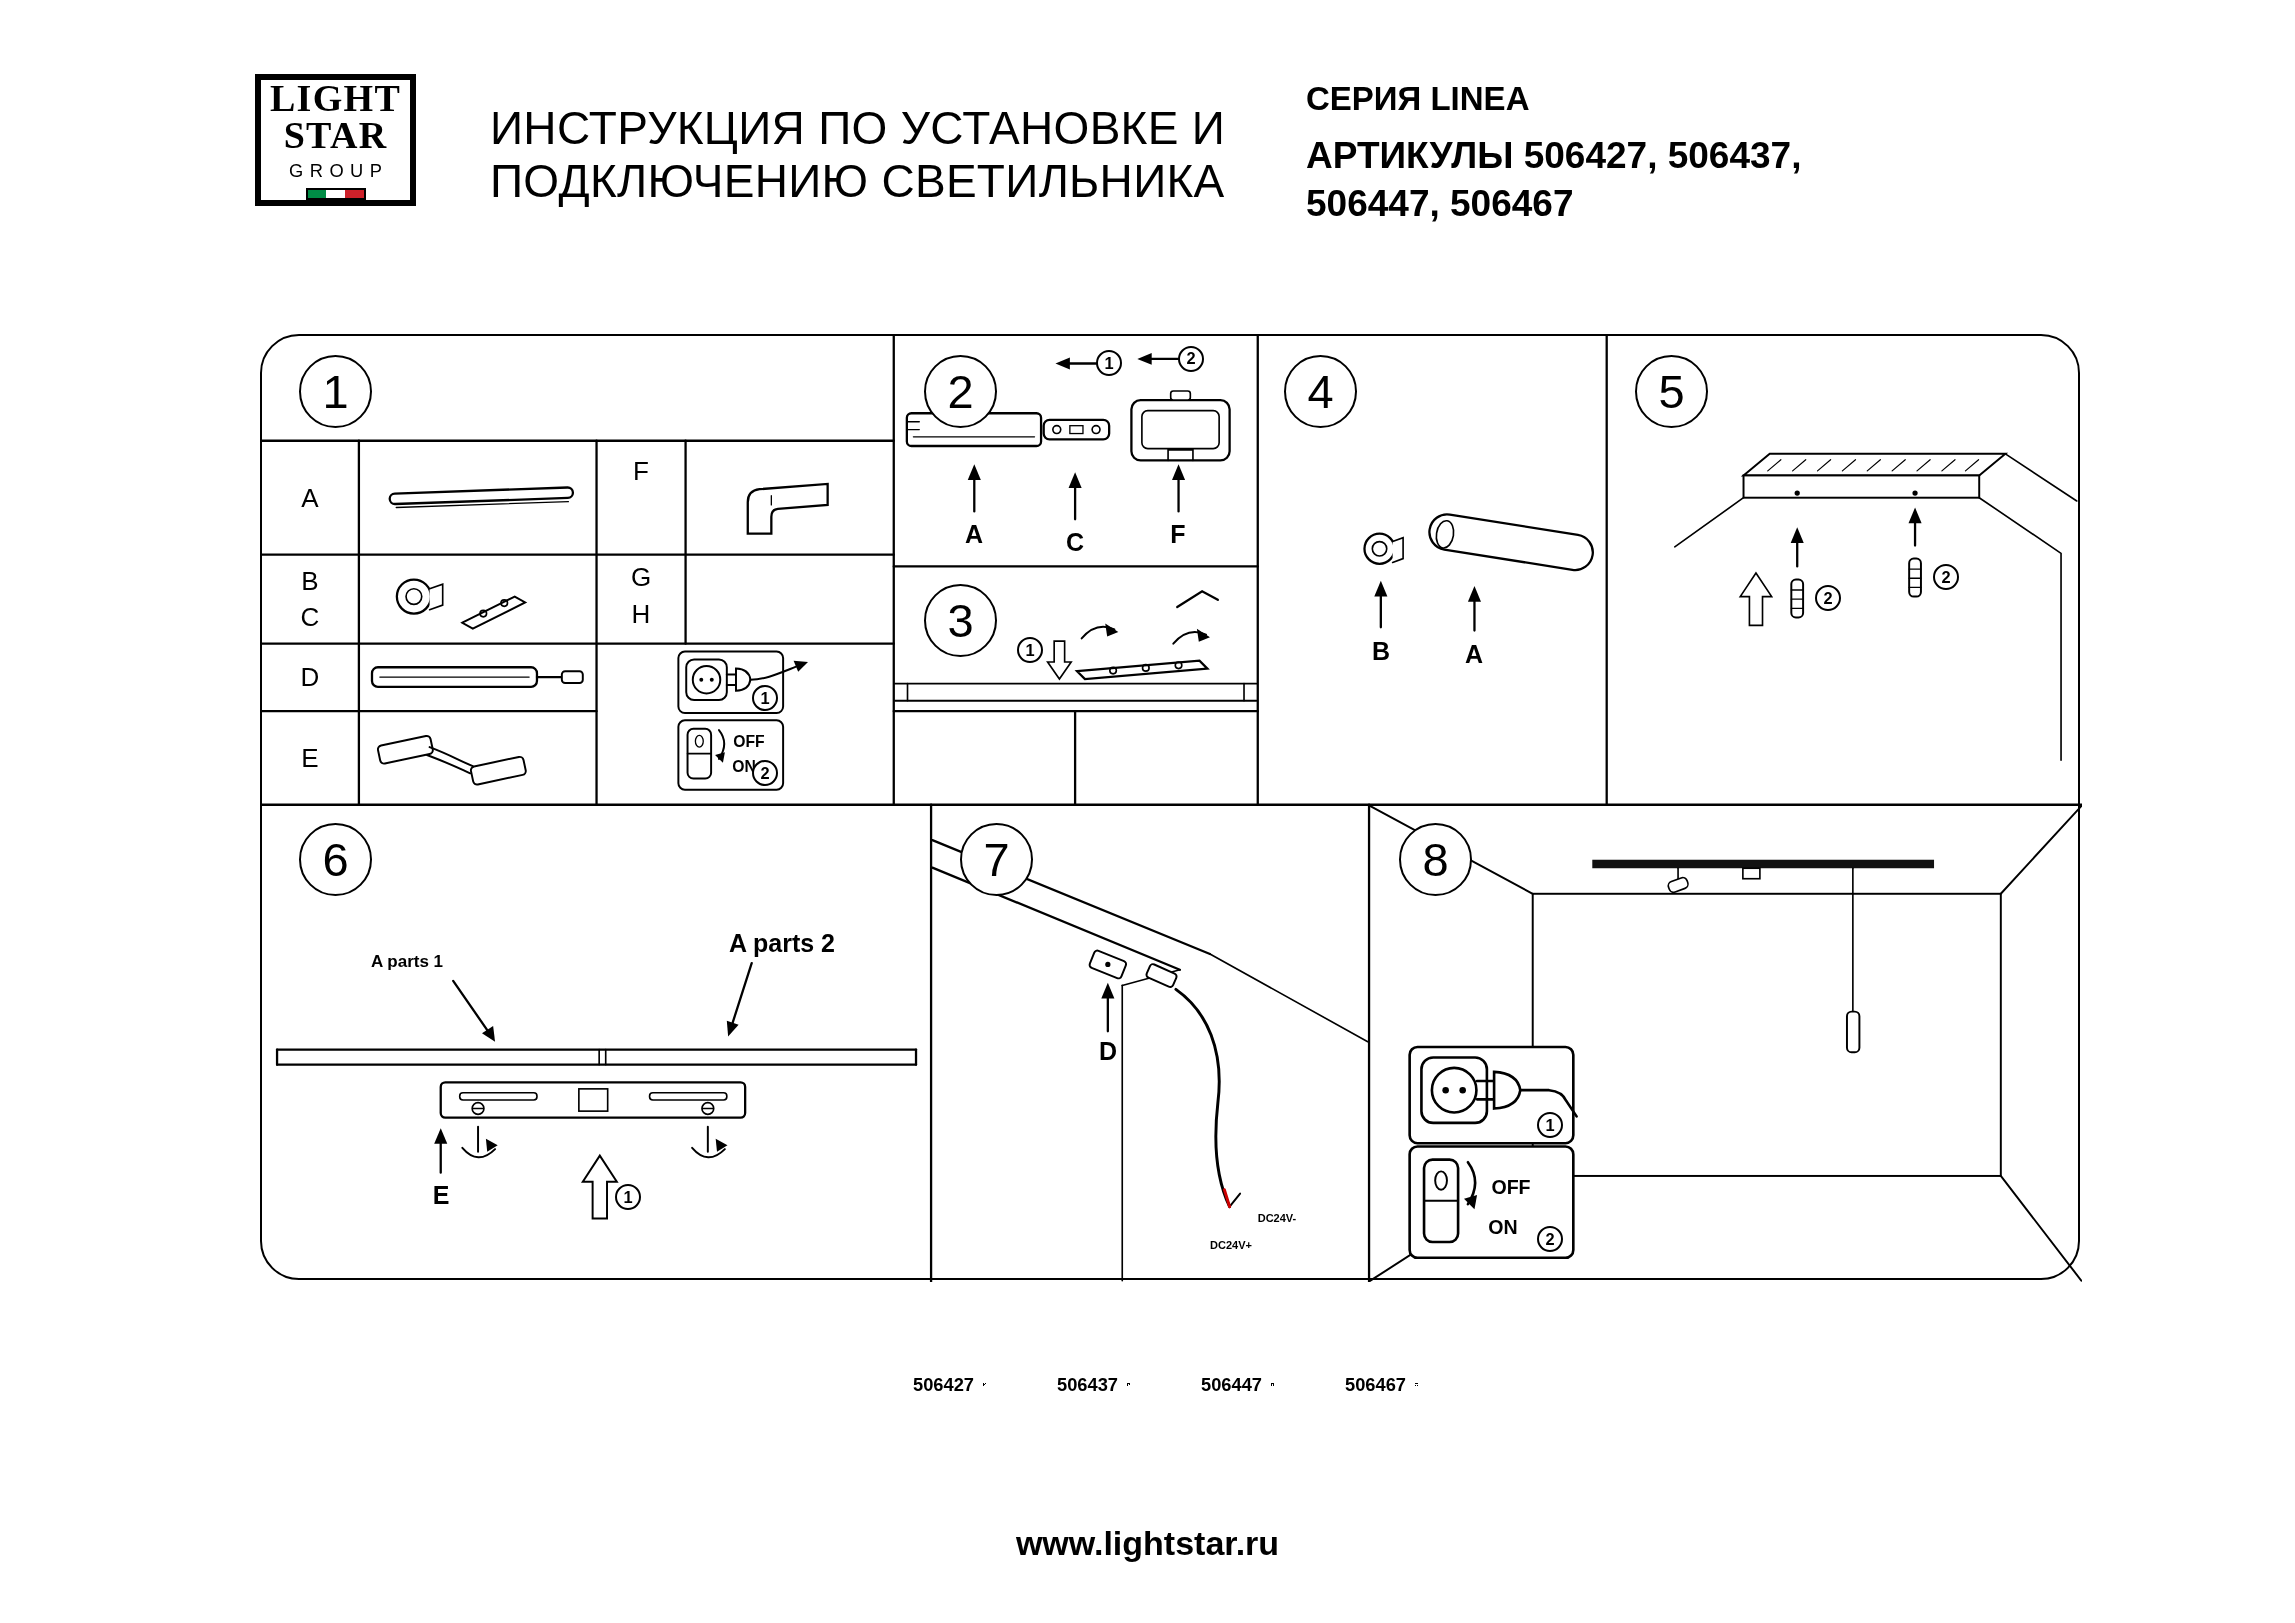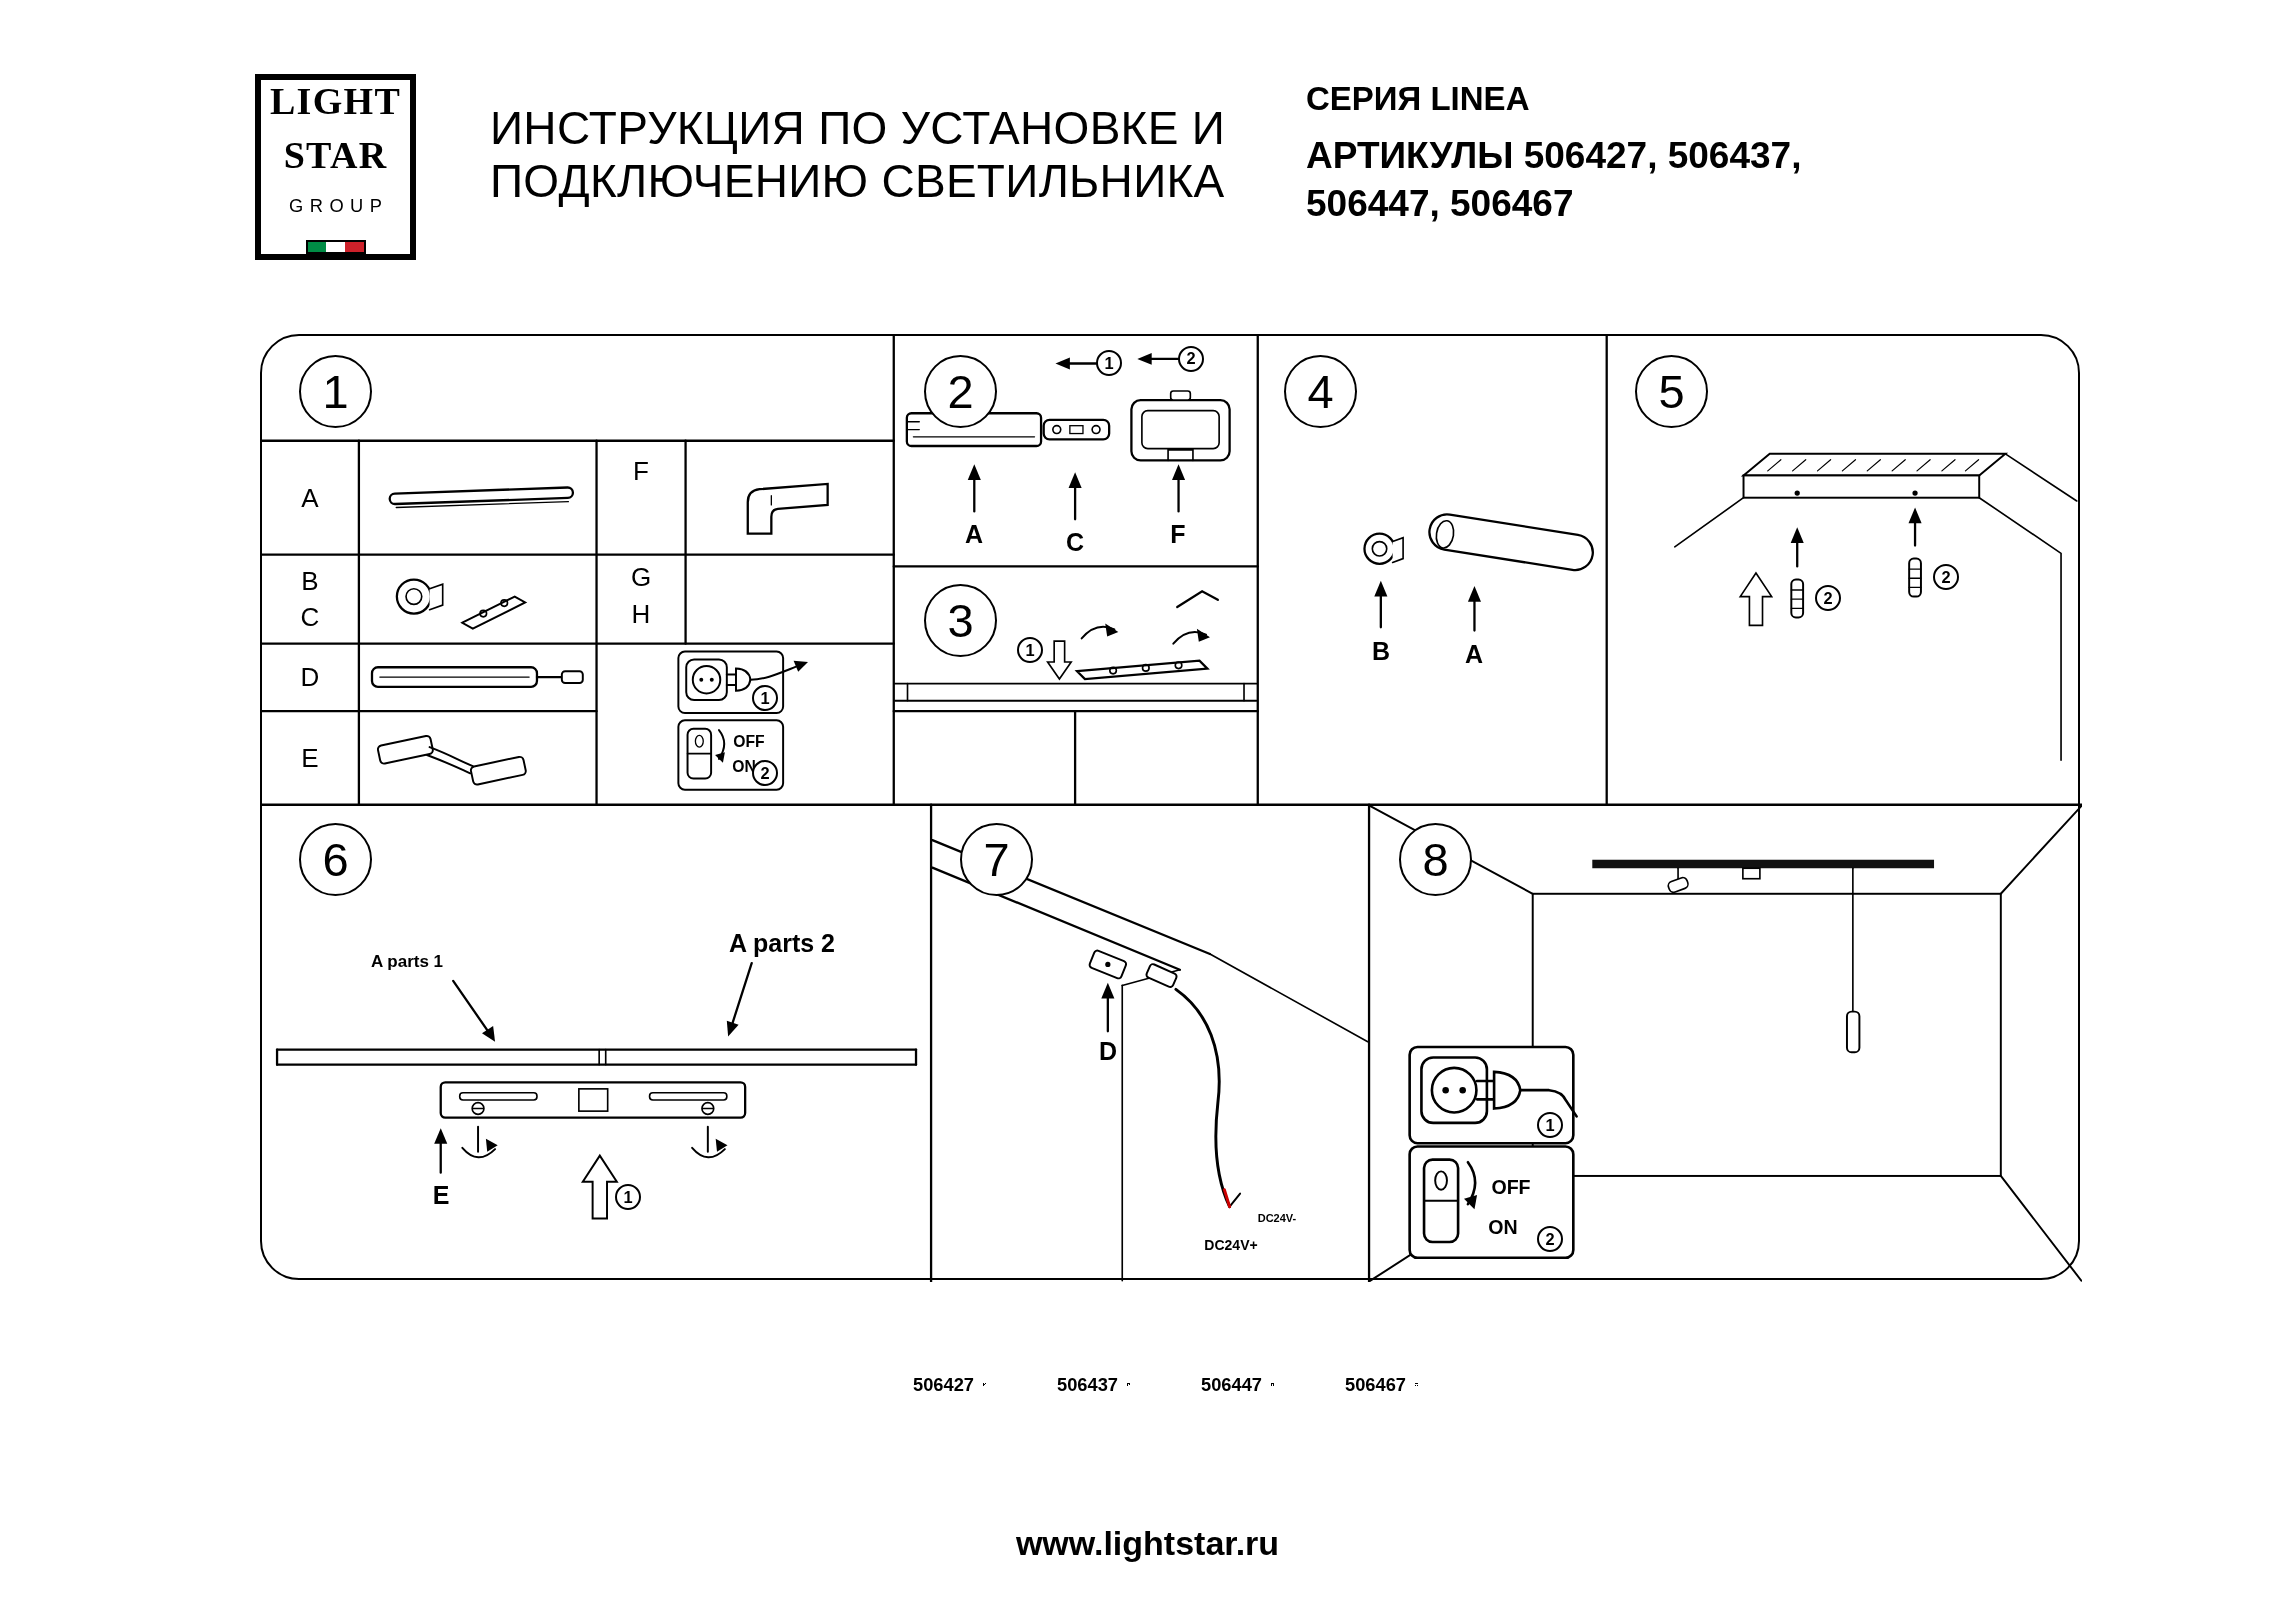--- a/index.html
+++ b/index.html
@@ -1,22 +1,22 @@
 <!DOCTYPE html>
 <html style="font-size:10.5px"><head>
 <meta charset="utf-8">
 <style>
   * { margin:0; padding:0; box-sizing:border-box; }
   html,body { background:#fff; }
   body { font-family:"Liberation Sans", sans-serif; color:#000; }
   .page { position:relative; width:2295px; height:1623px; background:#fff; overflow:hidden; }
 
   
-  .logo { position:absolute; left:255px; top:74px; width:161px; height:186px; border:6.5px solid #000;
-          display:flex; flex-direction:column; align-items:center; justify-content:flex-end;gap:16px; }
+  .logo { position:absolute; left:255px; top:74px; width:161px; height:132px; border:6.5px solid #000;
+          display:flex; flex-direction:column; align-items:center; justify-content:flex-start; }
   .logo-word { font-family:"Liberation Serif", serif; font-weight:700; font-size:38px; line-height:0.98; letter-spacing:1.3px; }
   .logo-group { font-size:18.3px; letter-spacing:6.5px; text-indent:6.5px; margin-top:5.2px; font-weight:400; }
   .logo-flag { width:60px; height:14.4px; border:2px solid #000; display:flex; margin-top:6.5px; }
   .logo-flag i { flex:1; display:block; }
   .fg { background:#008C45; } .fw { background:#fff; } .fr { background:#CD212A; }
 
   .title { position:absolute; left:490px; top:102px; font-size:46px; font-weight:400; line-height:1.16; letter-spacing:0.3px; }
   .series-block { position:absolute; left:1306px; top:80px; width:589px; text-align:left; }
   .series-line { font-size:33px; font-weight:700; margin-bottom:14.4px; }
   .articles-line { font-size:37px; font-weight:700; line-height:1.3; }
@@ -315,21 +315,21 @@
     <div class="cnum" style="left:1553px;top:249px">2</div>
     <div class="cnum" style="left:1671px;top:228px">2</div>
 
     <div class="tl b" style="left:145px;top:626px;font-size:17px">A parts 1</div>
     <div class="tl b" style="left:520px;top:607px;font-size:25px">A parts 2</div>
     <div class="tl b" style="left:179px;top:859px;font-size:25px">E</div>
     <div class="cnum" style="left:353px;top:848px">1</div>
 
     <div class="tl b" style="left:846px;top:715px;font-size:25px">D</div>
     <div class="tl b" style="left:1015px;top:882px;font-size:11px">DC24V-</div>
-    <div class="tl b" style="left:969px;top:909px;font-size:14px">DC24V+</div>
+    <div class="tl b" style="left:969px;top:909px;font-size:11px">DC24V+</div>
 
     <div class="tl b" style="left:1249px;top:851px;font-size:19.6px">OFF</div>
     <div class="tl b" style="left:1241px;top:891px;font-size:19.6px">ON</div>
     <div class="cnum" style="left:1275px;top:776px">1</div>
     <div class="cnum" style="left:1275px;top:890px">2</div>
   </div>
 
   <div class="qr-row">
     <div class="qr-item">
       <div class="qr-label">506427</div>

